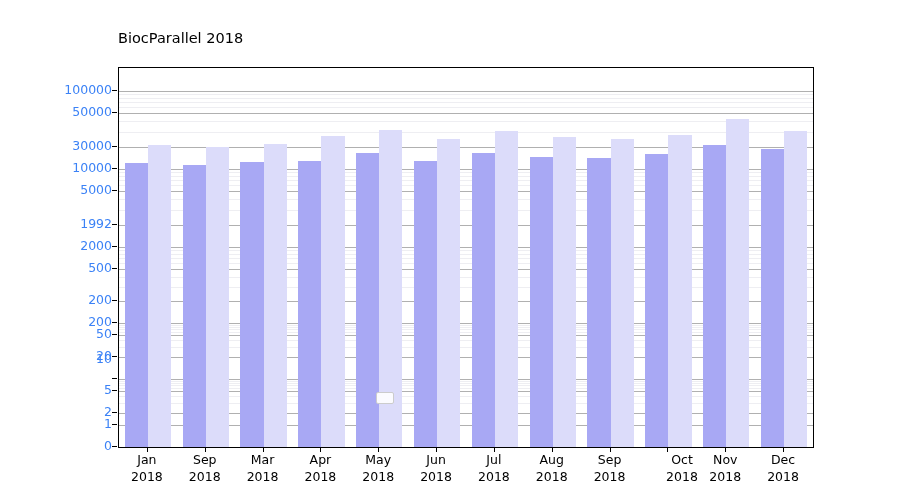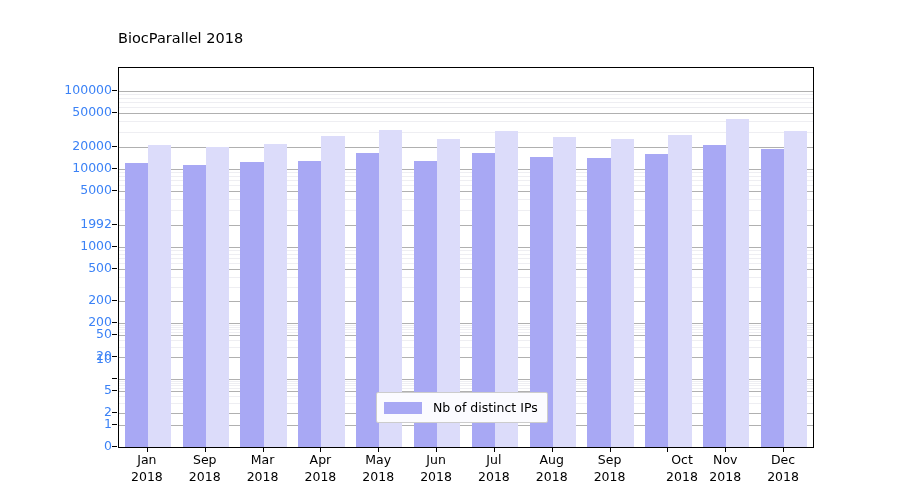--- a/index.html
+++ b/index.html
@@ -172,25 +172,25 @@
       <div class="ytick-label" style="top: 446px;">0</div>
       <div class="ytick-label" style="top: 424px;">1</div>
       <div class="ytick-label" style="top: 412px;">2</div>
       <div class="ytick-label" style="top: 390px;">5</div>
       <div class="ytick-label" style="top: 359px;">10</div>
       <div class="ytick-label" style="top: 356px;">20</div>
       <div class="ytick-label" style="top: 334px;">50</div>
       <div class="ytick-label" style="top: 322px;">200</div>
       <div class="ytick-label" style="top: 300px;">200</div>
       <div class="ytick-label" style="top: 268px;">500</div>
-      <div class="ytick-label" style="top: 246px;">1000</div>
+      <div class="ytick-label" style="top: 246px;">2000</div>
       <div class="ytick-label" style="top: 224px;">1992</div>
       <div class="ytick-label" style="top: 190px;">5000</div>
       <div class="ytick-label" style="top: 168px;">10000</div>
-      <div class="ytick-label" style="top: 146px;">20000</div>
+      <div class="ytick-label" style="top: 146px;">30000</div>
       <div class="ytick-label" style="top: 112px;">50000</div>
       <div class="ytick-label" style="top: 90px;">100000</div>
     </div>
 
   <div id="plot-area">
     <div id="grid-layer">
         <div class="gridline minor" style="top: 345px;"></div>
         <div class="gridline minor" style="top: 335.265px;"></div>
         <div class="gridline minor" style="top: 328.358px;"></div>
         <div class="gridline minor" style="top: 323px;"></div>
@@ -377,19 +377,15 @@
         <div>Nov</div>
         <div>2018</div>
       </div>
       <div class="xtick" style="left: 665.083px;">
         <div>Dec</div>
         <div>2018</div>
       </div>
     </div>
 
   <div id="legend">
-      <div class="legend-row">
-        <div class="legend-swatch" style="background: rgb(168, 168, 244);"></div>
-        <div class="legend-text">Nb of distinct IPs</div>
-      </div>
     </div>
 
 </div>
 
 </body></html>

